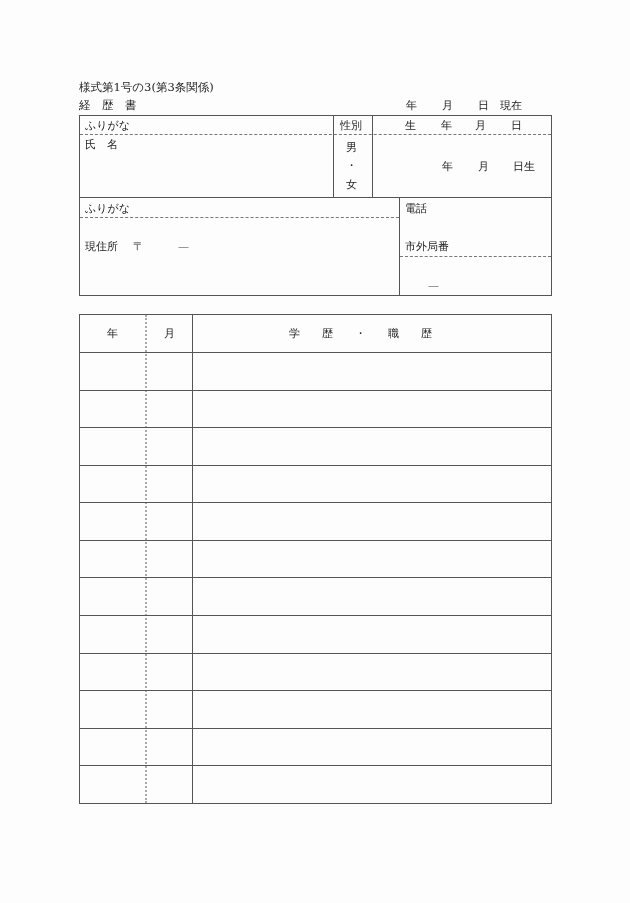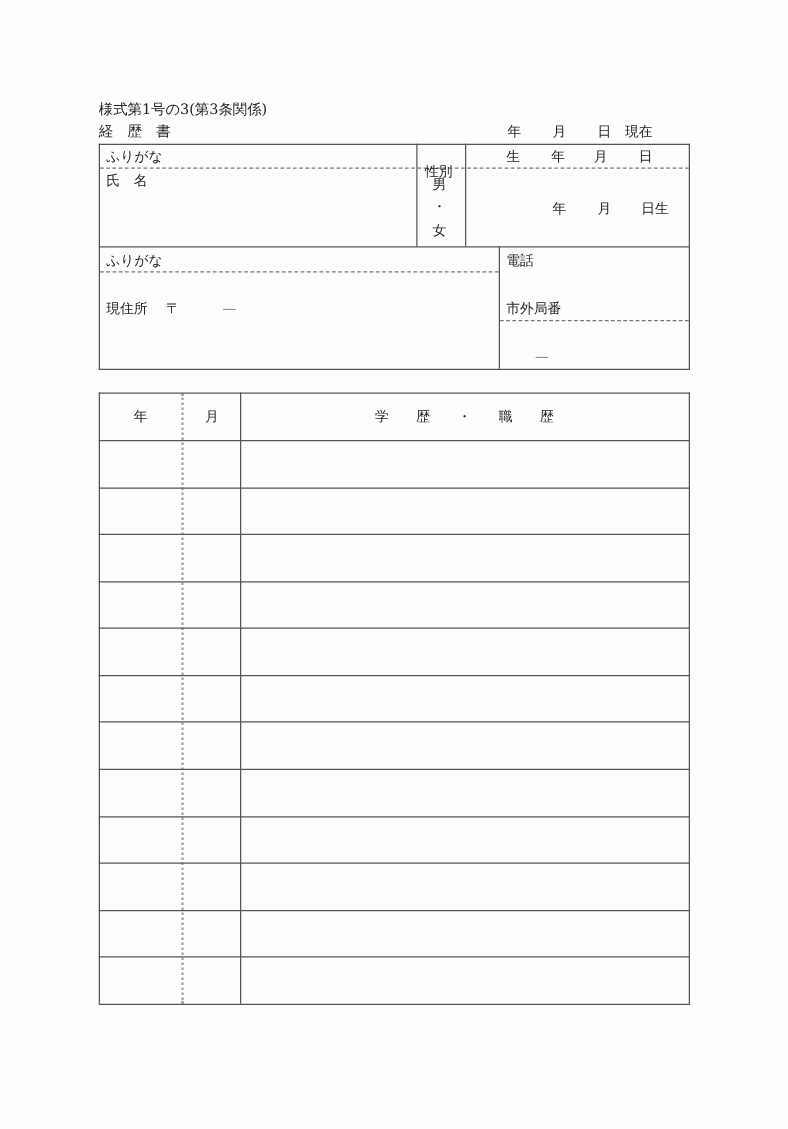--- a/index.html
+++ b/index.html
@@ -30,21 +30,21 @@
   <div class="line" style="left:372px;top:115px;width:1px;height:82px;"></div>
   <div class="line" style="left:399px;top:197px;width:1px;height:98px;"></div>
   <div class="dash-h" style="left:80px;top:134px;width:471px;"></div>
   <div class="dash-h" style="left:80px;top:217px;width:319px;"></div>
   <div class="dash-h" style="left:400px;top:256px;width:151px;"></div>
 </div>
 
 <div class="txt" style="left:85px;top:120px;">ふりがな</div>
 <div class="abs" style="left:80px;top:135px;width:253px;height:62px;"></div>
 <div class="txt" style="left:85px;top:139px;">氏　名</div>
-<div class="txt" style="left:340px;top:132px;">性別</div>
+<div class="txt" style="left:340px;top:120px;">性別</div>
 <div class="txt" style="left:346px;top:142px;">男</div>
 <div class="txt" style="left:346px;top:160px;">・</div>
 <div class="txt" style="left:346px;top:179px;">女</div>
 
 <div class="txt" style="left:405px;top:120px;">生</div>
 <div class="txt" style="left:441px;top:120px;">年</div>
 <div class="txt" style="left:475px;top:120px;">月</div>
 <div class="txt" style="left:511px;top:120px;">日</div>
 <div class="abs" style="left:373px;top:135px;width:178px;height:62px;"></div>
 <div class="txt" style="left:442px;top:161px;">年</div>
@@ -78,21 +78,21 @@
       <div class="line" style="left: 79px; top: 615px; width: 473px; height: 1px;"></div>
       <div class="line" style="left: 79px; top: 653px; width: 473px; height: 1px;"></div>
       <div class="line" style="left: 79px; top: 690px; width: 473px; height: 1px;"></div>
       <div class="line" style="left: 79px; top: 728px; width: 473px; height: 1px;"></div>
       <div class="line" style="left: 79px; top: 765px; width: 473px; height: 1px;"></div>
       <div class="line" style="left: 79px; top: 803px; width: 473px; height: 1px;"></div>
     </div>
 </div>
 <div class="txt" style="left:107px;top:328px;">年</div>
 <div class="txt" style="left:164px;top:328px;">月</div>
-<div class="txt" style="left:300px;top:328px;">学　　歴　　・　　職　　歴</div>
+<div class="txt" style="left:289px;top:328px;">学　　歴　　・　　職　　歴</div>
 <div id="history-rows">
     <div class="abs" style="left: 80px; top: 353px; width: 65px; height: 36px; font-size: 11px; line-height: 36px; padding-left: 4px; box-sizing: border-box;"></div>
     <div class="abs" style="left: 147px; top: 353px; width: 45px; height: 36px; font-size: 11px; line-height: 36px; padding-left: 4px; box-sizing: border-box;"></div>
     <div class="abs" style="left: 193px; top: 353px; width: 358px; height: 36px; font-size: 11px; line-height: 36px; padding-left: 4px; box-sizing: border-box;"></div>
     <div class="abs" style="left: 80px; top: 391px; width: 65px; height: 36px; font-size: 11px; line-height: 36px; padding-left: 4px; box-sizing: border-box;"></div>
     <div class="abs" style="left: 147px; top: 391px; width: 45px; height: 36px; font-size: 11px; line-height: 36px; padding-left: 4px; box-sizing: border-box;"></div>
     <div class="abs" style="left: 193px; top: 391px; width: 358px; height: 36px; font-size: 11px; line-height: 36px; padding-left: 4px; box-sizing: border-box;"></div>
     <div class="abs" style="left: 80px; top: 428px; width: 65px; height: 36px; font-size: 11px; line-height: 36px; padding-left: 4px; box-sizing: border-box;"></div>
     <div class="abs" style="left: 147px; top: 428px; width: 45px; height: 36px; font-size: 11px; line-height: 36px; padding-left: 4px; box-sizing: border-box;"></div>
     <div class="abs" style="left: 193px; top: 428px; width: 358px; height: 36px; font-size: 11px; line-height: 36px; padding-left: 4px; box-sizing: border-box;"></div>

